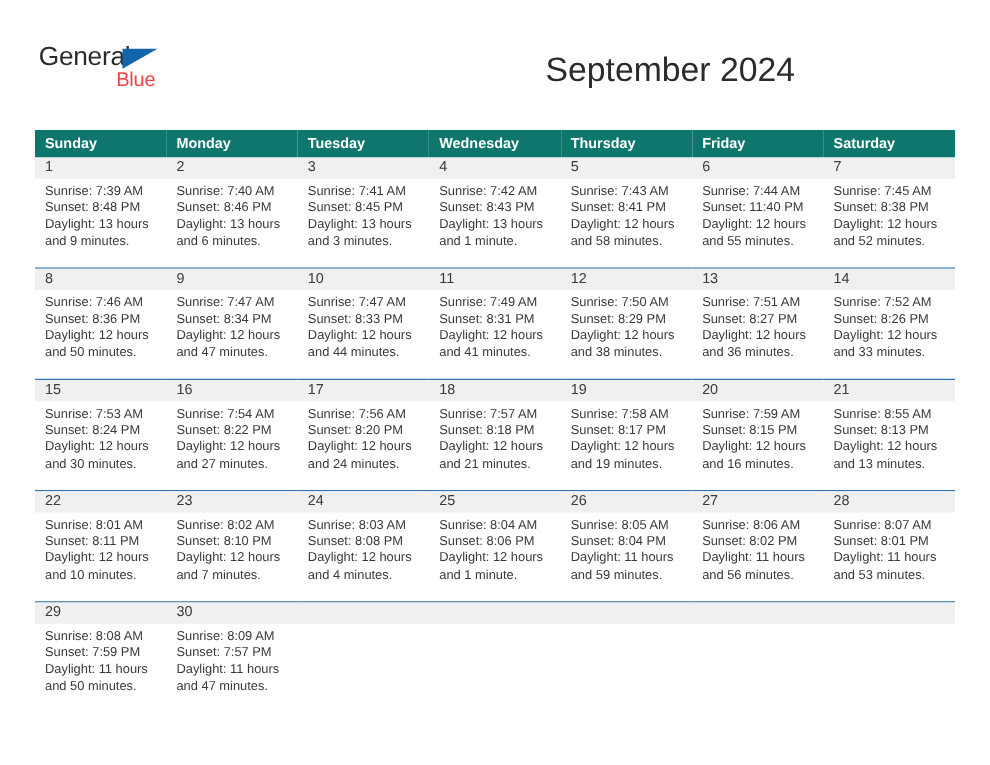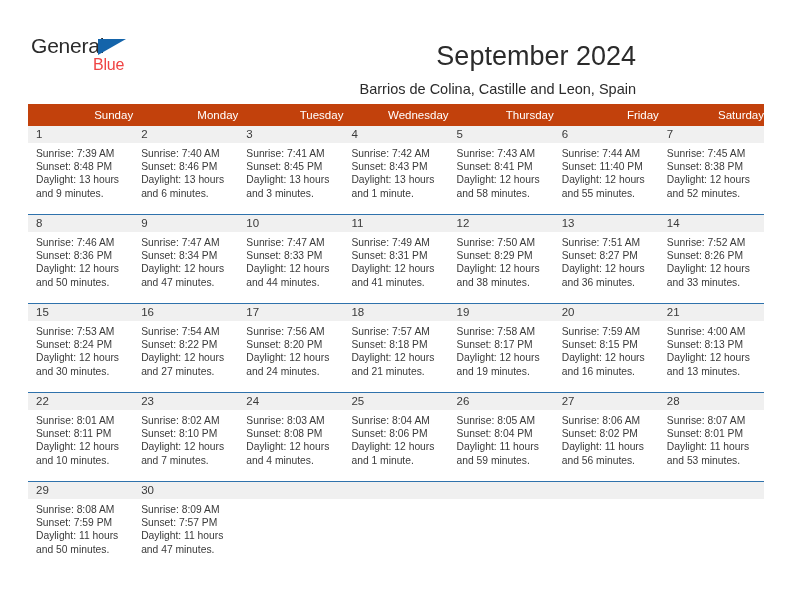--- a/index.html
+++ b/index.html
@@ -91,25 +91,25 @@
   .calendar {
     position: absolute;
     left: 28px;
     top: 104px;
     width: 736px;
     border-collapse: collapse;
     table-layout: fixed;
   }
 
   .calendar th {
-    background: #c2410c;
+    background: #0f766e;
     color: #ffffff;
     font-size: 11.5px;
-    font-weight: normal;
-    text-align: right;
+    font-weight: bold;
+    text-align: left;
     padding: 5px 0 5px 8px;
     height: 11px;
     border: none;
   }
 
   .week-row > td {
     vertical-align: top;
     padding: 0;
     border: none;
     border-top: 1px solid #2f72ac;
@@ -156,21 +156,20 @@
   <div class="header">
 
     <div class="logo">
       <span class="logo-general">General</span>
       <span class="logo-tri"></span>
       <span class="logo-blue">Blue</span>
     </div>
 
     <div class="title-wrap">
       <div class="cal-title">September 2024</div>
-      <div class="cal-subtitle">Barrios de Colina, Castille and Leon, Spain</div>
     </div>
 
   </div>
 
   <table class="calendar">
     <thead>
       <tr>
         <th>Sunday</th>
         <th>Monday</th>
         <th>Tuesday</th>
@@ -403,21 +402,21 @@
                 <div>Sunset: 8:15 PM</div>
                 <div>Daylight: 12 hours</div>
                 <div>and 16 minutes.</div>
               </div>
             </div>
           </td>
           <td>
             <div class="cell">
               <div class="daynum-band">21</div>
               <div class="cell-lines">
-                <div>Sunrise: 4:00 AM</div>
+                <div>Sunrise: 8:55 AM</div>
                 <div>Sunset: 8:13 PM</div>
                 <div>Daylight: 12 hours</div>
                 <div>and 13 minutes.</div>
               </div>
             </div>
           </td>
         </tr>
         <tr class="week-row">
           <td>
             <div class="cell">

